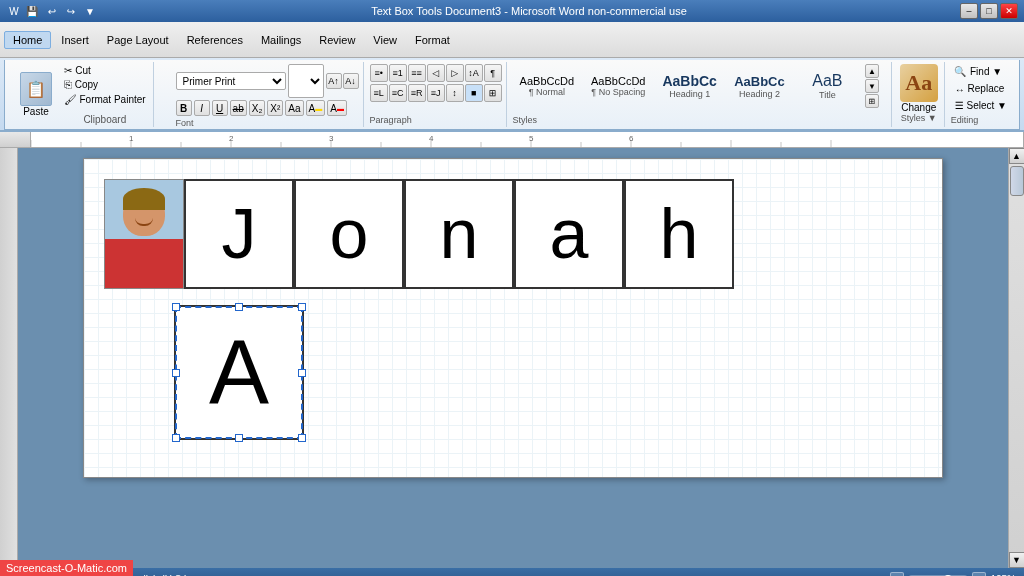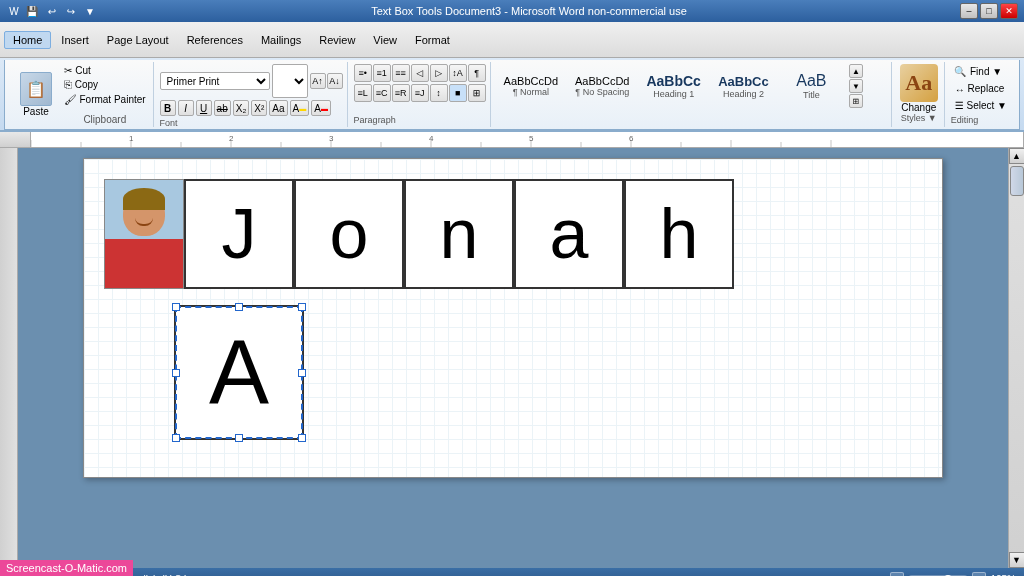--- a/index.html
+++ b/index.html
@@ -123,20 +123,21 @@
     }
     .clipboard-label { font-size: 10px; color: #555; margin-top: auto; }
 
     
     .font-group {
       display: flex;
       flex-direction: column;
       border-right: 1px solid #c0d0e0;
       padding: 2px 4px;
       gap: 2px;
+      margin-left: 16px;
     }
     .font-row { display: flex; gap: 2px; align-items: center; }
     .font-select {
       height: 18px;
       font-size: 10px;
       background: white;
       border: 1px solid #aaa;
       border-radius: 2px;
       padding: 0 2px;
       width: 110px;
@@ -482,21 +483,21 @@
       border-radius: 50%;
       position: absolute;
       top: 0;
       left: 60%;
     }
 
     .screencast-label {
       position: fixed;
       bottom: 0;
       left: 0;
-      background: #ec4899;
+      background: #ef4444;
       color: white;
       font-size: 11px;
       padding: 2px 6px;
     }
 
     
     .qat {
       display: flex;
       align-items: center;
       gap: 3px;
@@ -628,20 +629,21 @@
         <div class="style-btn">
           <span class="style-preview title">AaB</span>
           <span class="style-label">Title</span>
         </div>
         <div class="styles-scroll">
           <div class="scroll-btn">▲</div>
           <div class="scroll-btn">▼</div>
           <div class="scroll-btn">⊞</div>
         </div>
       </div>
+      <div class="styles-group-label">Styles</div>
     </div>
 
     <div class="changestyles-group">
       <div class="changestyles-icon">Aa</div>
       <div class="changestyles-label">Change</div>
       <div class="changestyles-sublabel">Styles ▼</div>
     </div>
 
     <div class="editing-group">
       <div class="edit-btn">🔍 Find ▼</div>

